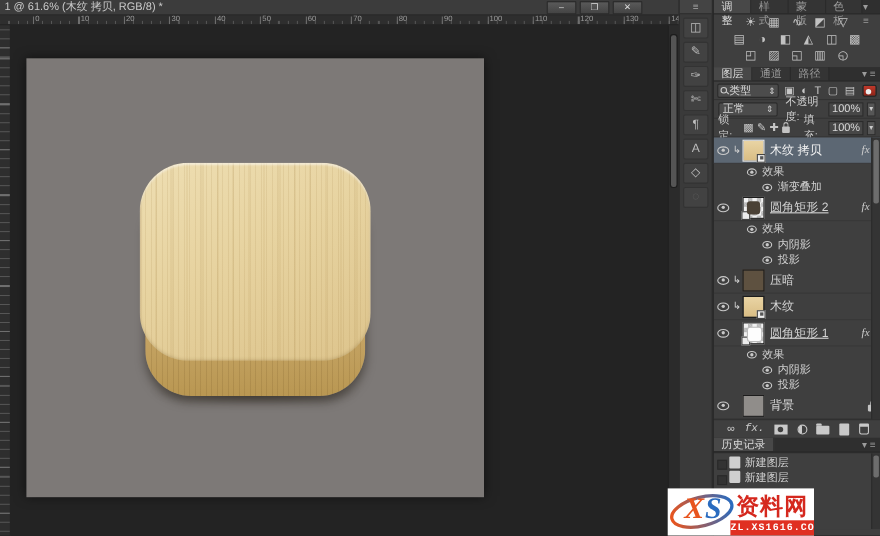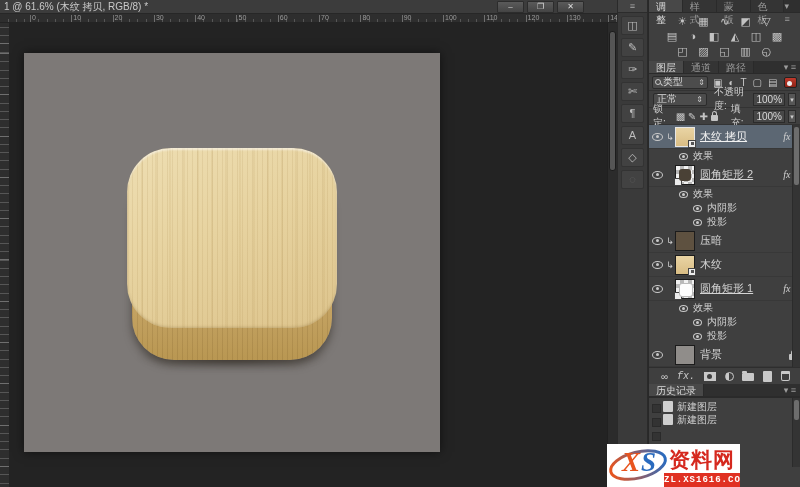--- a/index.html
+++ b/index.html
@@ -117,21 +117,21 @@
     background-size:8px 8px; background-position:0 0,4px 4px; }
   .thumb.shape-dark::after { content:""; position:absolute; left:3px; top:3px; width:12px; height:12px;
     background:#4a4136; border-radius:3px; }
   .thumb.shape-light::after { content:""; position:absolute; left:3px; top:3px; width:12px; height:12px;
     background:#fdfdfd; border:1px solid #bbb; border-radius:3px; }
   .so-badge { position:absolute; right:-2px; bottom:-2px; width:8px; height:8px; background:#ececec;
     border:1px solid #444; }
   .so-badge::after { content:""; position:absolute; left:1.5px; top:1.5px; width:3px; height:3px; background:#555; }
   .vm-badge { position:absolute; left:-2px; bottom:-2px; width:8px; height:8px; background:#ececec; border:1px solid #444; }
   .layer-name { font-size:11px; color:#d4d4d4; white-space:nowrap; }
-  .selected .layer-name { color:#f2f2f2;text-decoration:underline; }
+  .selected .layer-name { color:#f2f2f2; }
   .layer-name.underline { text-decoration:underline; }
   .row-right { margin-left:auto; display:flex; align-items:center; gap:3px; padding-right:3px; }
   .fx-label { font-style:italic; font-size:10px; color:#d0d0d0; font-family:"Liberation Serif","DejaVu Serif",serif; }
   .collapse-arrow { font-size:7px; color:#c9c9c9; }
   .lock-glyph-css { display:inline-block; width:8px; height:6px; background:#c3c3c3; border-radius:1px; position:relative; margin-top:4px; }
   .lock-glyph-css::before { content:""; position:absolute; left:1.5px; top:-4px; width:3px; height:4px;
     border:1px solid #c3c3c3; border-bottom:none; border-radius:3px 3px 0 0; }
 
   .layers-scrollbar { position:absolute; right:0; top:0; bottom:0; width:8px; background:#343434; border-left:1px solid #2b2b2b; }
   .layers-scrollbar .sb-thumb { position:absolute; left:1px; top:2px; width:5px; height:58px; background:#6d6d6d; border-radius:2px; }
@@ -325,20 +325,24 @@
           <span class="layer-name">木纹 拷贝</span>
           <span class="row-right">
             <span class="fx-label">fx</span>
             <span class="collapse-arrow">▴</span>
           </span>
         </div>
         <div class="fx-sub-row" style="padding-left: 30px;">
           <span class="eye small" style="margin-right: 5px;"></span>
           <span>效果</span>
         </div>
+        <div class="fx-sub-row" style="padding-left: 44px;">
+          <span class="eye small" style="margin-right: 5px;"></span>
+          <span>渐变叠加</span>
+        </div>
         <div class="layer-row">
           <span class="eye-cell">
             <span class="eye"></span>
           </span>
           <span class="clip-arrow"></span>
           <span class="thumb checker shape-dark">
             <span class="vm-badge"></span>
           </span>
           <span class="layer-name underline">圆角矩形 2</span>
           <span class="row-right">

